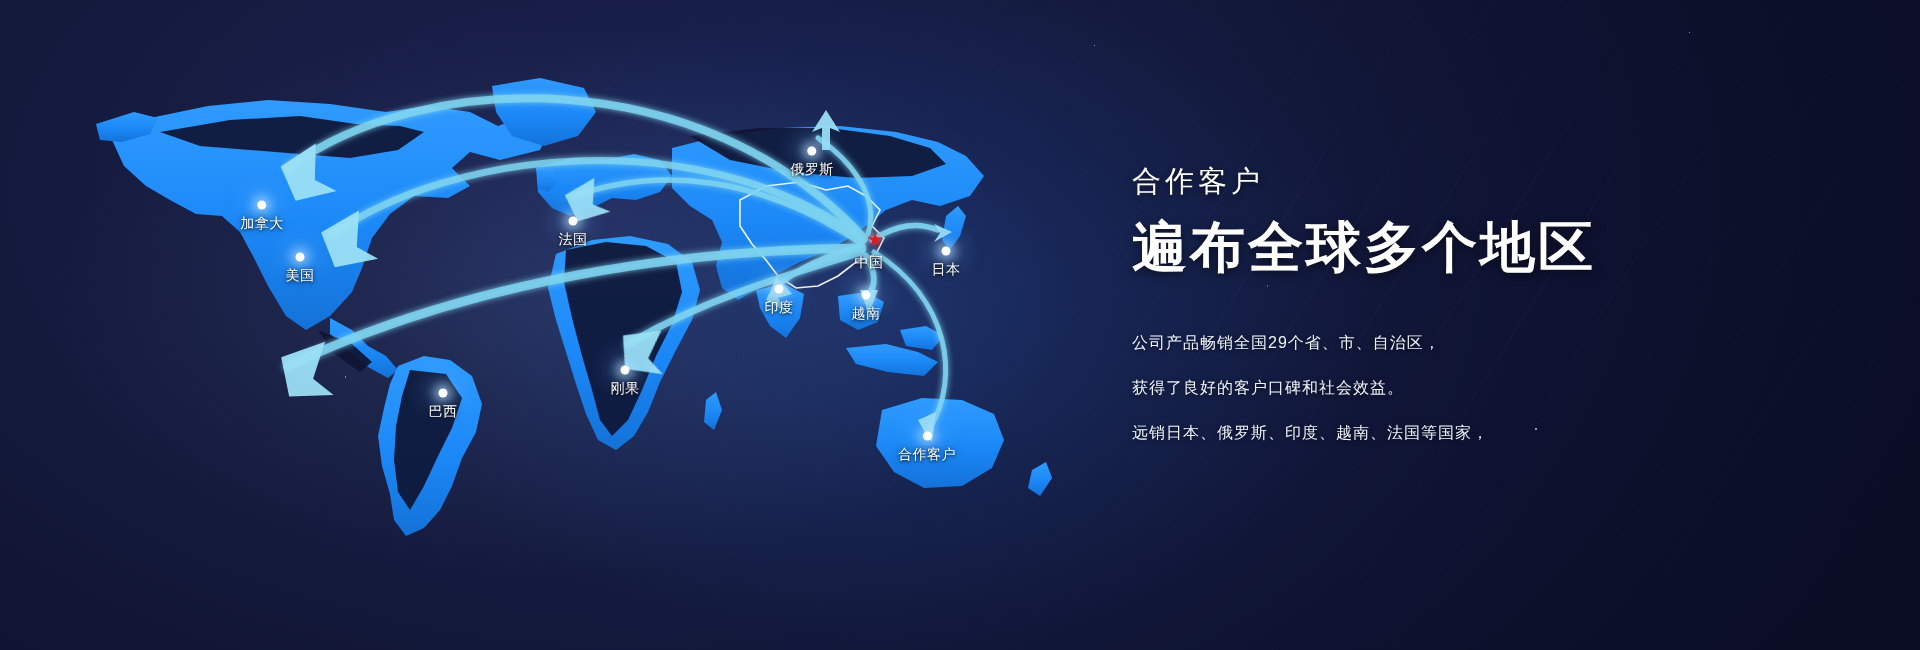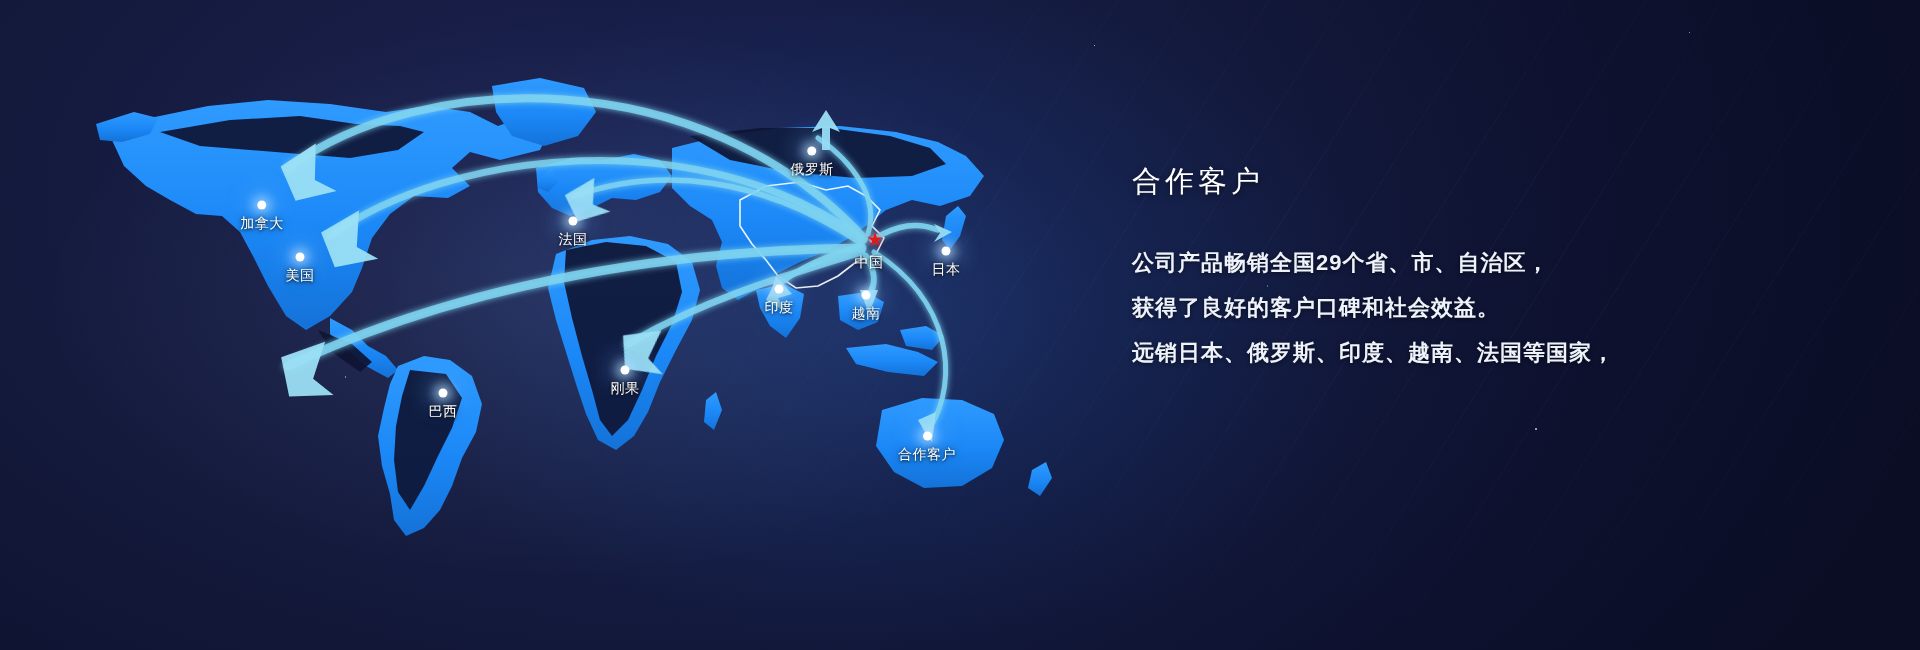--- a/index.html
+++ b/index.html
@@ -70,23 +70,22 @@
   #eyebrow{
     color:#ffffff; font-size:29px; line-height:42px; font-weight:400;
     letter-spacing:4px; text-shadow:0 2px 6px rgba(0,0,0,.6);
   }
   #headline{
     margin-top:10px; color:#ffffff; font-size:55px; line-height:70px;
     font-weight:bold; letter-spacing:3px; text-shadow:0 3px 10px rgba(0,0,0,.55);
   }
   #para{ margin-top:38px; }
   #para .pline{
-    color:#eef3fb; font-size:22px; line-height:45px; letter-spacing:1px;
+    color:#eef3fb; font-size:16px; line-height:45px; letter-spacing:1px;
     text-shadow:0 1px 4px rgba(0,0,0,.6);
-    font-weight:bold;
   }
 </style>
 </head>
 <body>
 
 <div id="stage">
 
   <div id="stars"></div>
   <div id="streaks"></div>
 
@@ -264,20 +263,21 @@
       <div class="lbl">日本</div>
     </div>
     <div class="map-point" style="left:927px; top:447px;">
       <div class="dot"></div>
       <div class="lbl">合作客户</div>
     </div>
   </div>
 
   <div id="copy">
     <div id="eyebrow">合作客户</div>
+    <div id="headline">遍布全球多个地区</div>
     <div id="para">
       <div class="pline">公司产品畅销全国29个省、市、自治区，</div>
       <div class="pline">获得了良好的客户口碑和社会效益。</div>
       <div class="pline">远销日本、俄罗斯、印度、越南、法国等国家，</div>
     </div>
   </div>
 
 </div>
 
 </body></html>

